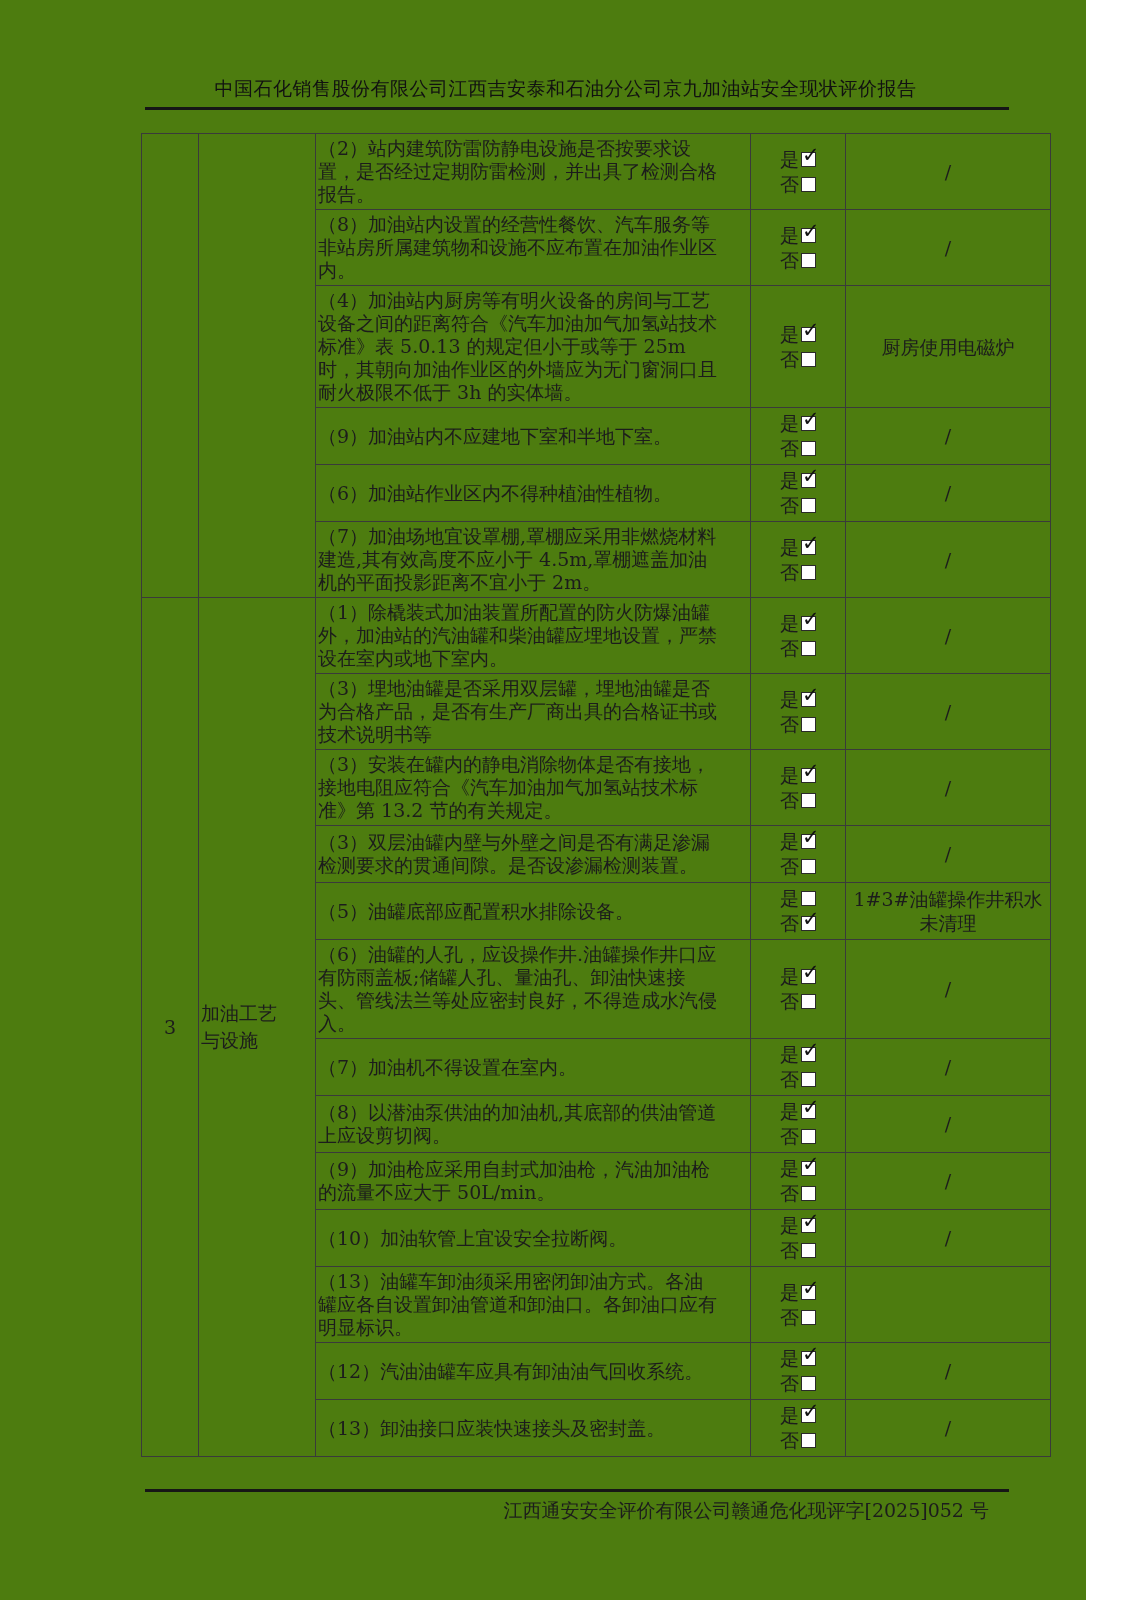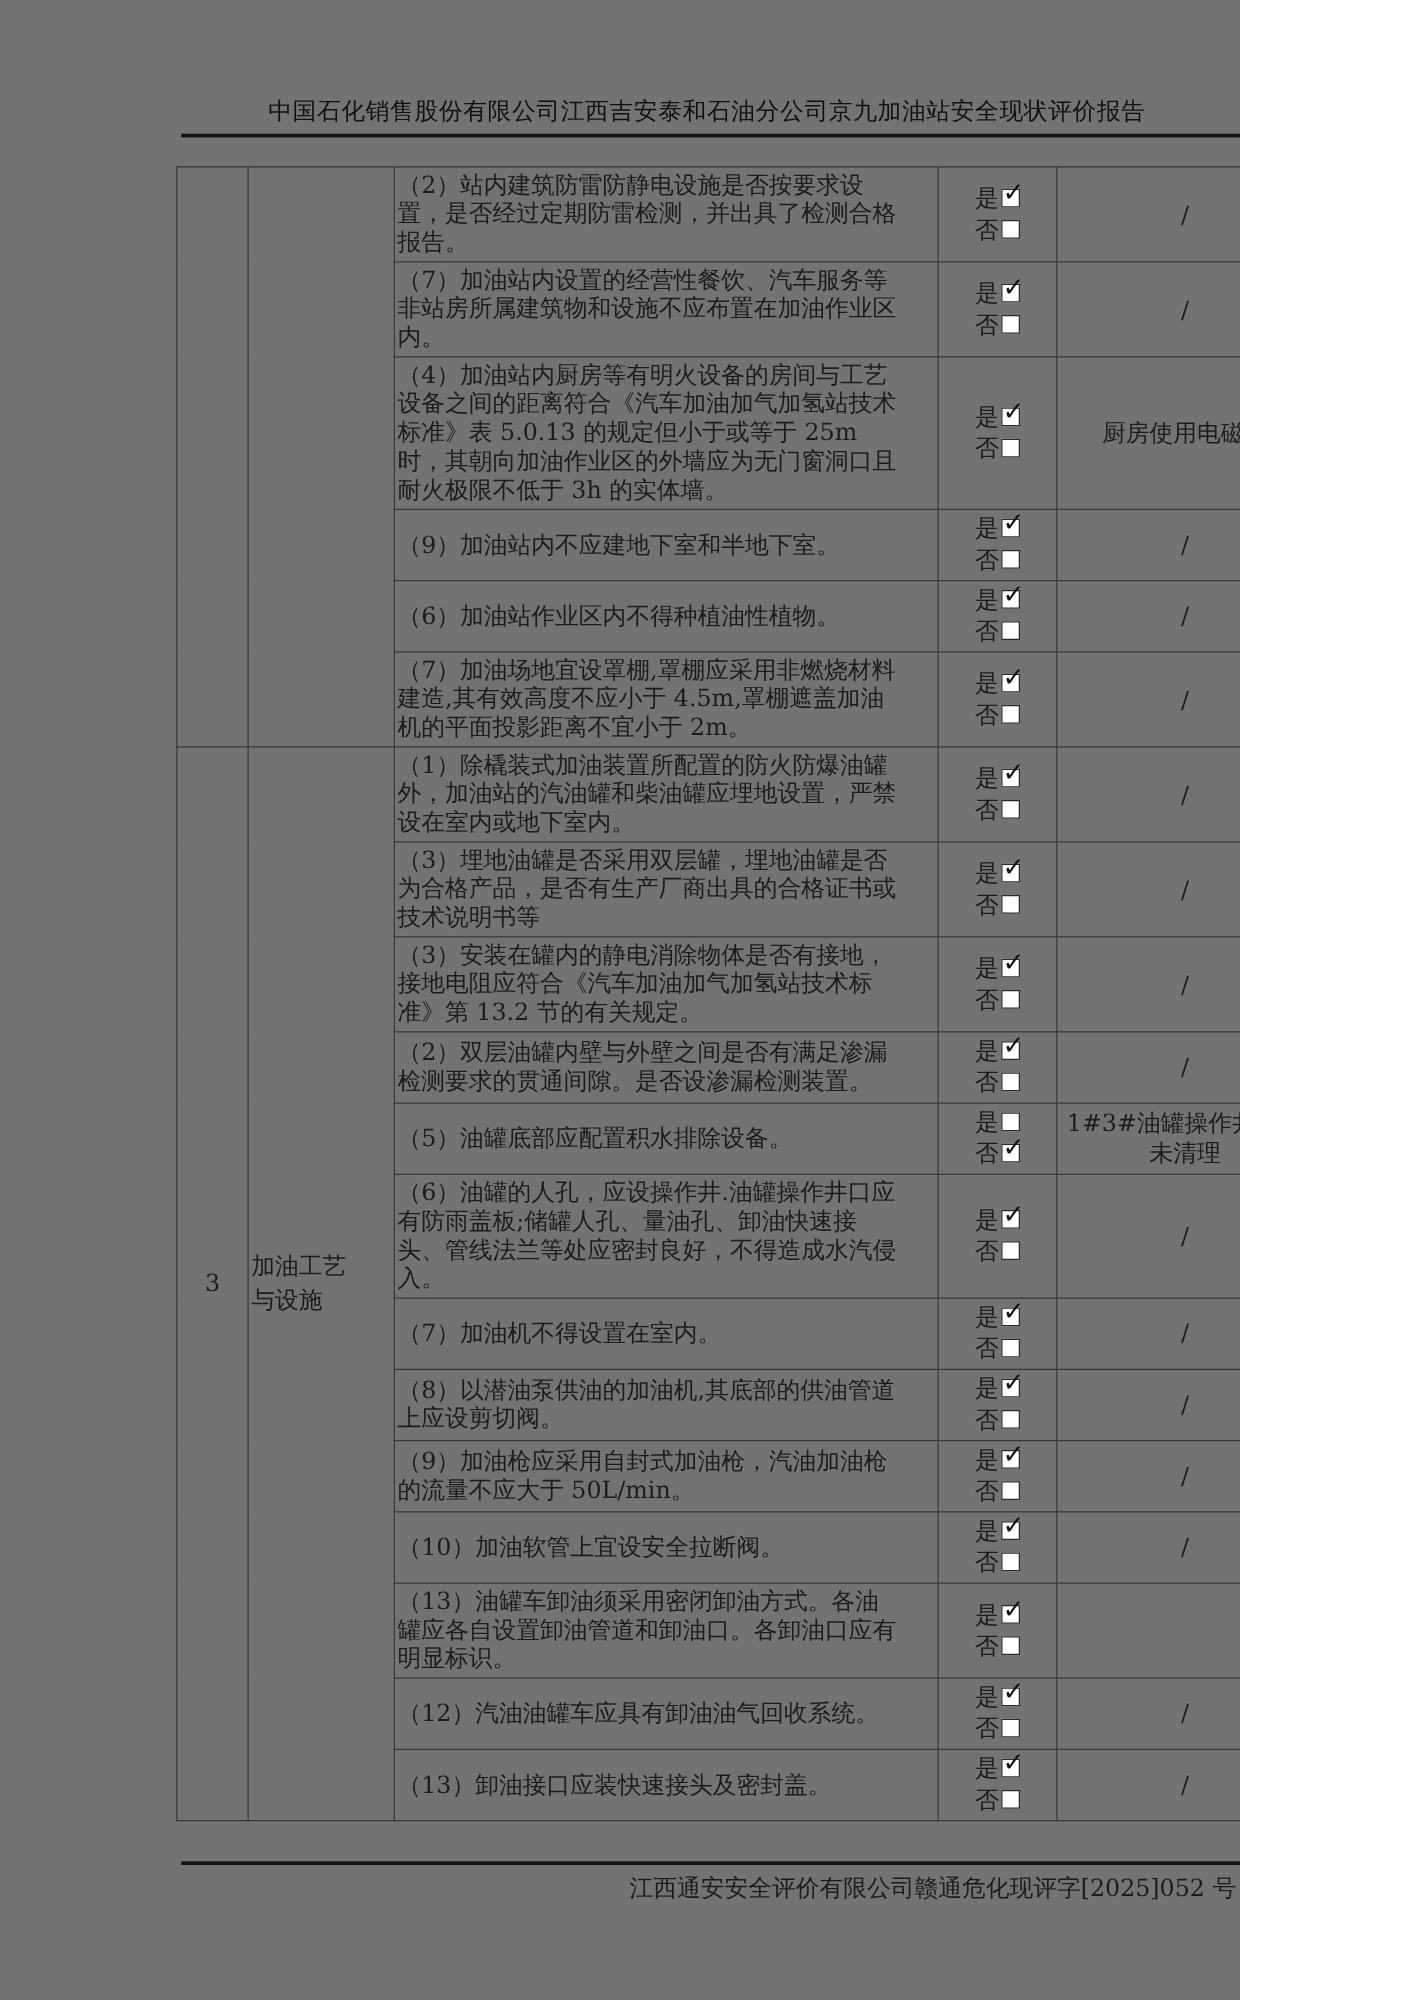--- a/index.html
+++ b/index.html
@@ -1,20 +1,19 @@
 <!DOCTYPE html>
 <html><head>
 <meta charset="utf-8">
 <style>
   html,body { margin:0; padding:0; background:#ffffff; }
   .page {
-    position:relative; width:965px; height:1600px; background:#737373;
+    position:relative; width:1086px; height:1600px; background:#4d7c0f;
     font-family:"DejaVu Serif","Liberation Serif",serif; color:#1a1a1a;
     overflow:hidden;
-    padding-left:27px;
   }
   .header-title {
     position:absolute; top:76px; left:0; width:1131px;
     text-align:center; font-size:19px; letter-spacing:0.5px; color:#111;
     white-space:nowrap;
   }
   .header-rule {
     position:absolute; top:107px; left:145px; width:864px; height:3px;
     background:#161616;
   }
@@ -79,21 +78,21 @@
             <span class="item-text">（2）站内建筑防雷防静电设施是否按要求设置，是否经过定期防雷检测，并出具了检测合格报告。</span>
           </td>
           <td class="yn-cell">
             <span class="yn-line"><span class="yn-label">是</span><span class="box checked"></span></span>
             <span class="yn-line"><span class="yn-label">否</span><span class="box"></span></span>
           </td>
           <td class="remark-cell">/</td>
         </tr>
         <tr>
           <td class="item-cell">
-            <span class="item-text">（7）加油站内设置的经营性餐饮、汽车服务等非站房所属建筑物和设施不应布置在加油作业区内。</span>
+            <span class="item-text">（8）加油站内设置的经营性餐饮、汽车服务等非站房所属建筑物和设施不应布置在加油作业区内。</span>
           </td>
           <td class="yn-cell">
             <span class="yn-line"><span class="yn-label">是</span><span class="box checked"></span></span>
             <span class="yn-line"><span class="yn-label">否</span><span class="box"></span></span>
           </td>
           <td class="remark-cell">/</td>
         </tr>
         <tr>
           <td class="item-cell">
             <span class="item-text">（4）加油站内厨房等有明火设备的房间与工艺设备之间的距离符合《汽车加油加气加氢站技术标准》表 5.0.13 的规定但小于或等于 25m 时，其朝向加油作业区的外墙应为无门窗洞口且耐火极限不低于 3h 的实体墙。</span>
@@ -161,21 +160,21 @@
             <span class="item-text">（3）安装在罐内的静电消除物体是否有接地，接地电阻应符合《汽车加油加气加氢站技术标准》第 13.2 节的有关规定。</span>
           </td>
           <td class="yn-cell">
             <span class="yn-line"><span class="yn-label">是</span><span class="box checked"></span></span>
             <span class="yn-line"><span class="yn-label">否</span><span class="box"></span></span>
           </td>
           <td class="remark-cell">/</td>
         </tr>
         <tr>
           <td class="item-cell">
-            <span class="item-text">（2）双层油罐内壁与外壁之间是否有满足渗漏检测要求的贯通间隙。是否设渗漏检测装置。</span>
+            <span class="item-text">（3）双层油罐内壁与外壁之间是否有满足渗漏检测要求的贯通间隙。是否设渗漏检测装置。</span>
           </td>
           <td class="yn-cell">
             <span class="yn-line"><span class="yn-label">是</span><span class="box checked"></span></span>
             <span class="yn-line"><span class="yn-label">否</span><span class="box"></span></span>
           </td>
           <td class="remark-cell">/</td>
         </tr>
         <tr>
           <td class="item-cell">
             <span class="item-text">（5）油罐底部应配置积水排除设备。</span>

